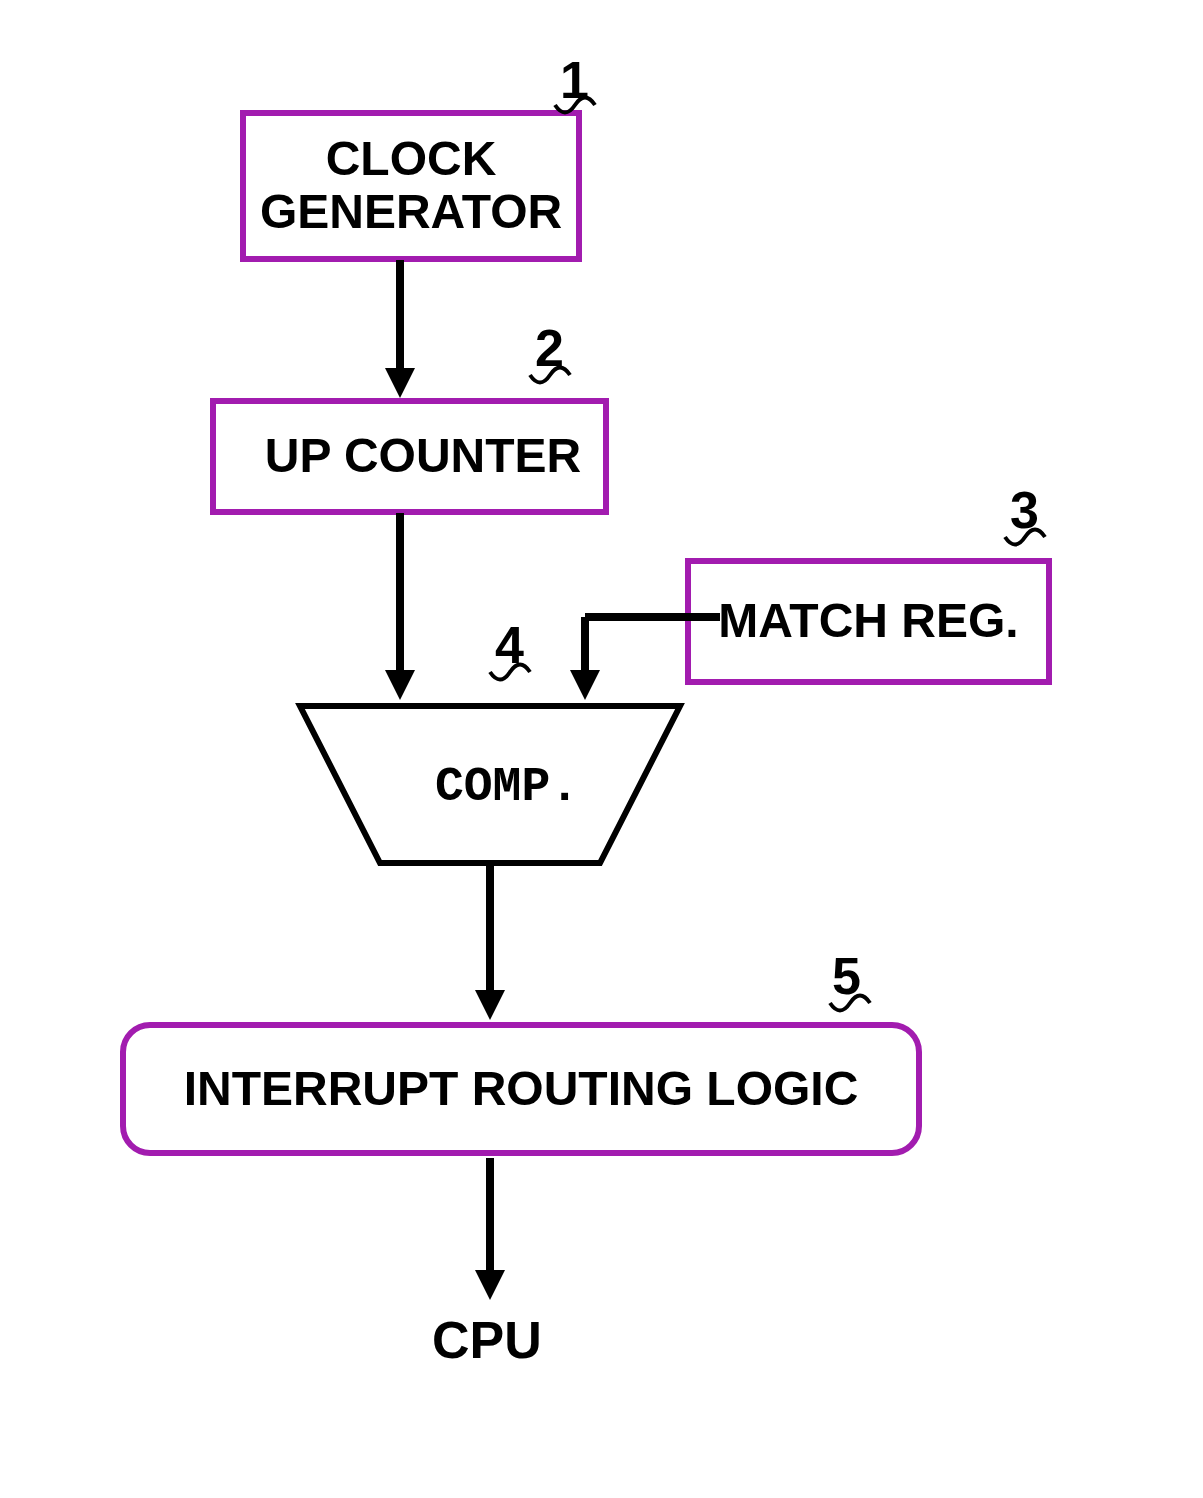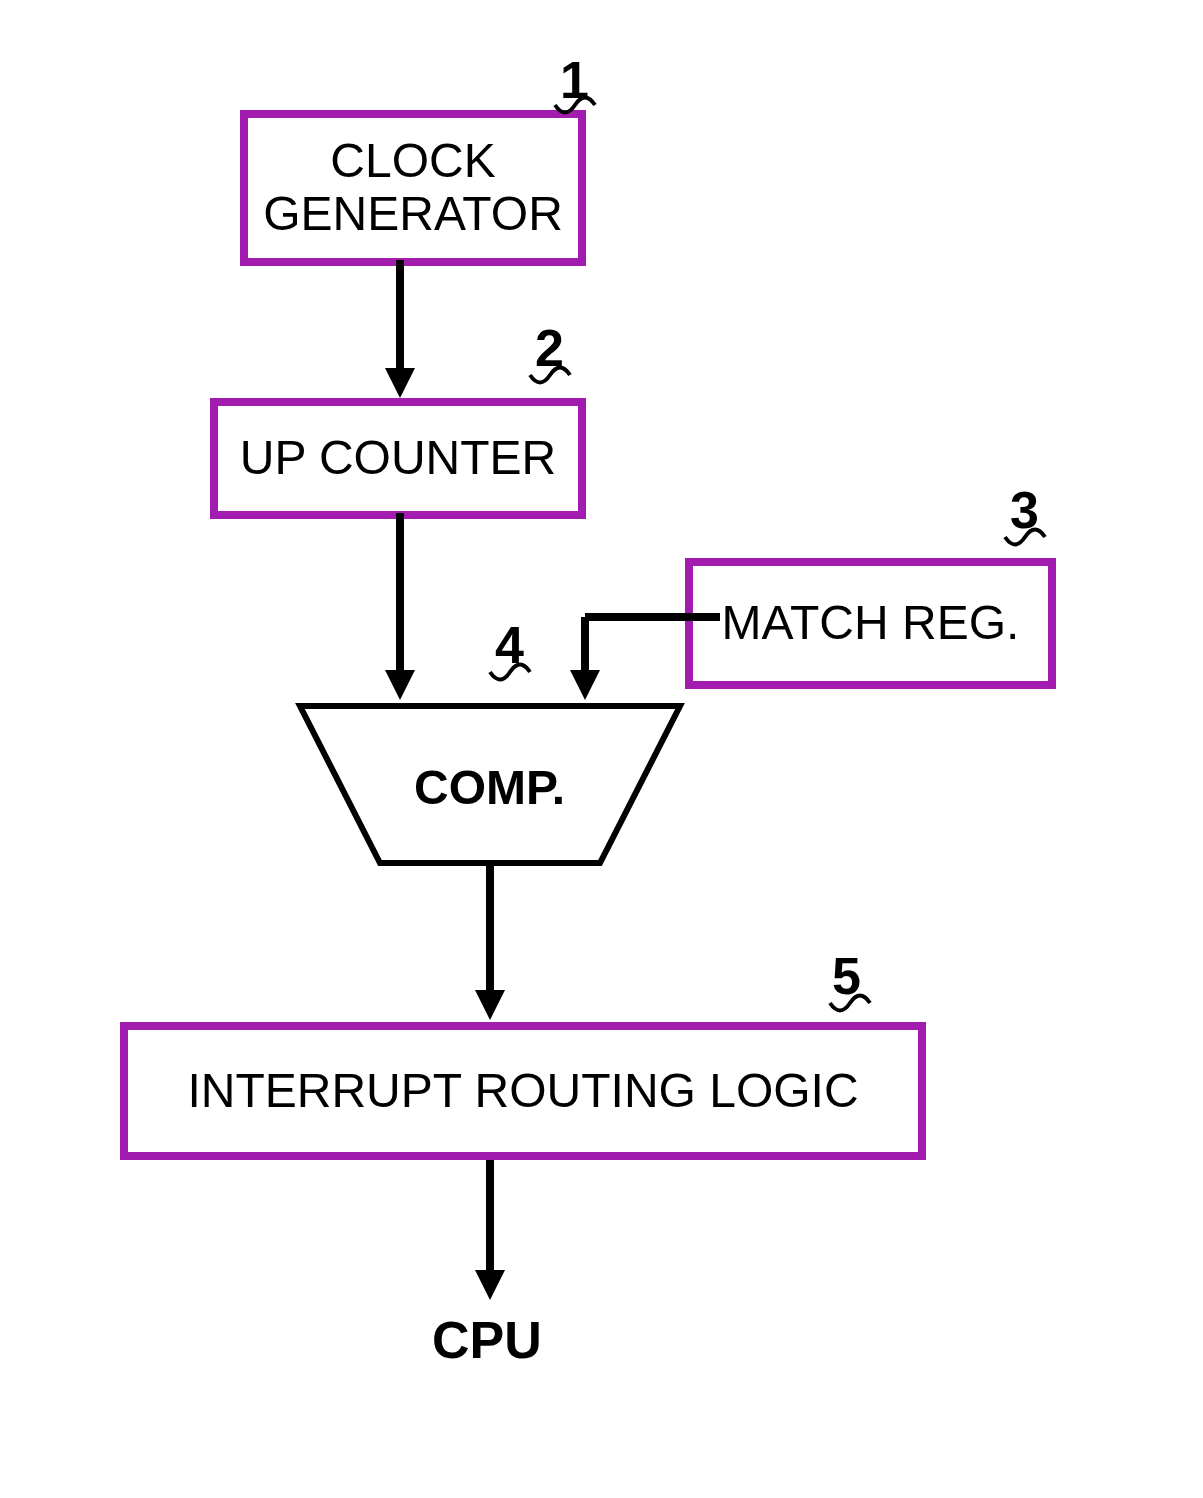--- a/index.html
+++ b/index.html
@@ -7,26 +7,26 @@
       padding: 0;
       width: 1203px;
       height: 1498px;
       background: white;
       font-family: Arial, sans-serif;
       position: relative;
     }
     
     .box {
       position: absolute;
-      border: 8px solid #a21caf;
+      border: 6px solid #a21caf;
       display: flex;
       align-items: center;
       justify-content: center;
       text-align: center;
-      font-weight: normal;
+      font-weight: bold;
       font-size: 48px;
       background: white;
       line-height: 1.1;
     }
     
     .comp-label {
       position: absolute;
       font-weight: bold;
       font-size: 48px;
       text-align: center;
@@ -46,21 +46,21 @@
     }
   </style>
 </head>
 <body>
 
 <div class="box" style="left:240px; top:110px; width:330px; height:140px; white-space:pre-line;">CLOCK
 GENERATOR</div>
 
 <div class="label-text" style="left:560px; top:50px;">1</div>
 
-<div class="box" style="left:210px; top:398px; width:360px; height:105px;">UP COUNTER</div>
+<div class="box" style="left:210px; top:398px; width:360px; height:105px;padding-left:27px;">UP COUNTER</div>
 
 <div class="label-text" style="left:535px; top:318px;">2</div>
 
 <div class="box" style="left:685px; top:558px; width:355px; height:115px;">MATCH REG.</div>
 
 <div class="label-text" style="left:1010px; top:480px;">3</div>
 
 <div class="label-text" style="left:495px; top:615px;">4</div>
 
 <svg width="1203" height="1498">
@@ -87,19 +87,19 @@
 
   <path d="M 530 375 Q 540 390, 550 375 Q 560 360, 570 375" stroke="black" stroke-width="4" fill="none"></path>
 
   <path d="M 1005 537 Q 1015 552, 1025 537 Q 1035 522, 1045 537" stroke="black" stroke-width="4" fill="none"></path>
 
   <path d="M 490 672 Q 500 687, 510 672 Q 520 657, 530 672" stroke="black" stroke-width="4" fill="none"></path>
 
   <path d="M 830 1003 Q 840 1018, 850 1003 Q 860 988, 870 1003" stroke="black" stroke-width="4" fill="none"></path>
 </svg>
 
-<div class="comp-label" style="left:414px; top:760px;">COMP.</div>
+<div class="comp-label" style="left:435px; top:760px;font-family:Liberation Mono, monospace;">COMP.</div>
 
 <div class="label-text" style="left:832px; top:946px;">5</div>
 
-<div class="box" style="left:120px; top:1022px; width:790px; height:122px;">INTERRUPT ROUTING LOGIC</div>
+<div class="box" style="left:120px; top:1022px; width:790px; height:122px;border-radius:30px;">INTERRUPT ROUTING LOGIC</div>
 
 <div class="label-text" style="left:432px; top:1310px;">CPU</div>
 
 </body></html>

